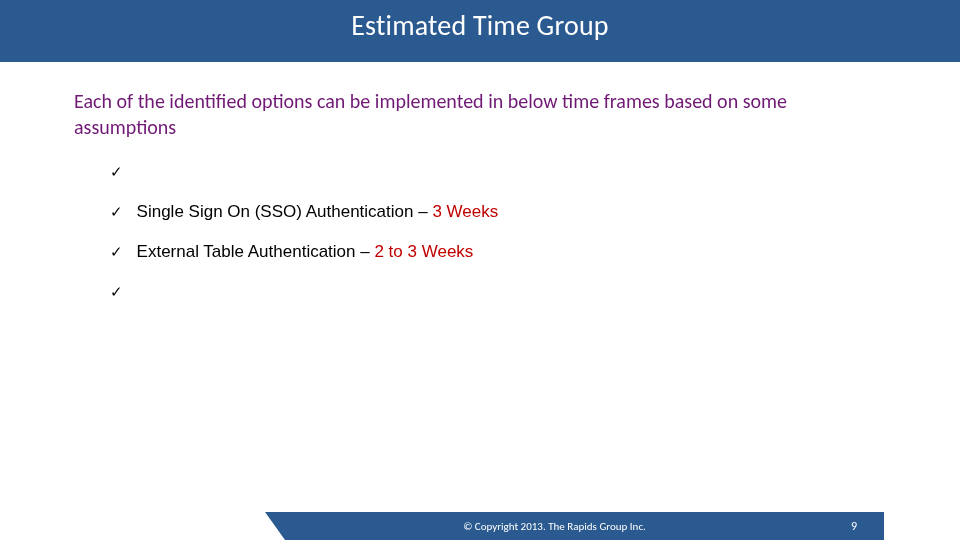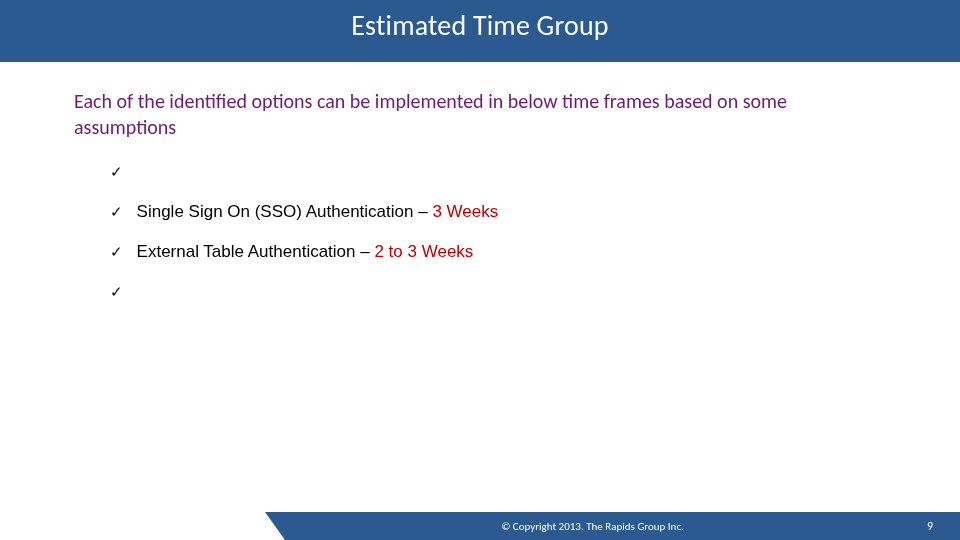--- a/index.html
+++ b/index.html
@@ -33,21 +33,21 @@
   }
   .bullet-row {
     display: flex; align-items: flex-start; gap: 14px;
     font-family: Arial, sans-serif; font-size: 17px; color: #000;
     margin-bottom: 16px; line-height: 1.4;
   }
   .check { font-family: Arial, sans-serif; font-size: 15px; color:#000; line-height:1.6; }
   .em-red { color: #c00000; }
 
   .footer-bar {
-    position: absolute; bottom: 0; left: 0; width: 960px; height: 28px;
+    position: absolute; bottom: 0; left: 0; width: 884px; height: 28px;
     background: #2a5a8f; color: #fff; font-size: 11px;
     display: flex; align-items: center;
   }
   .footer-left-gap { width: 265px; height: 28px; background:#fff; }
   .footer-left-tri {
     width:0; height:0; border-left: 20px solid #fff; border-top: 28px solid transparent;
   }
   .footer-copy { flex:1; text-align:center; font-size:11px; }
   .footer-page { width: 60px; text-align:center; font-size:12px; }
 

